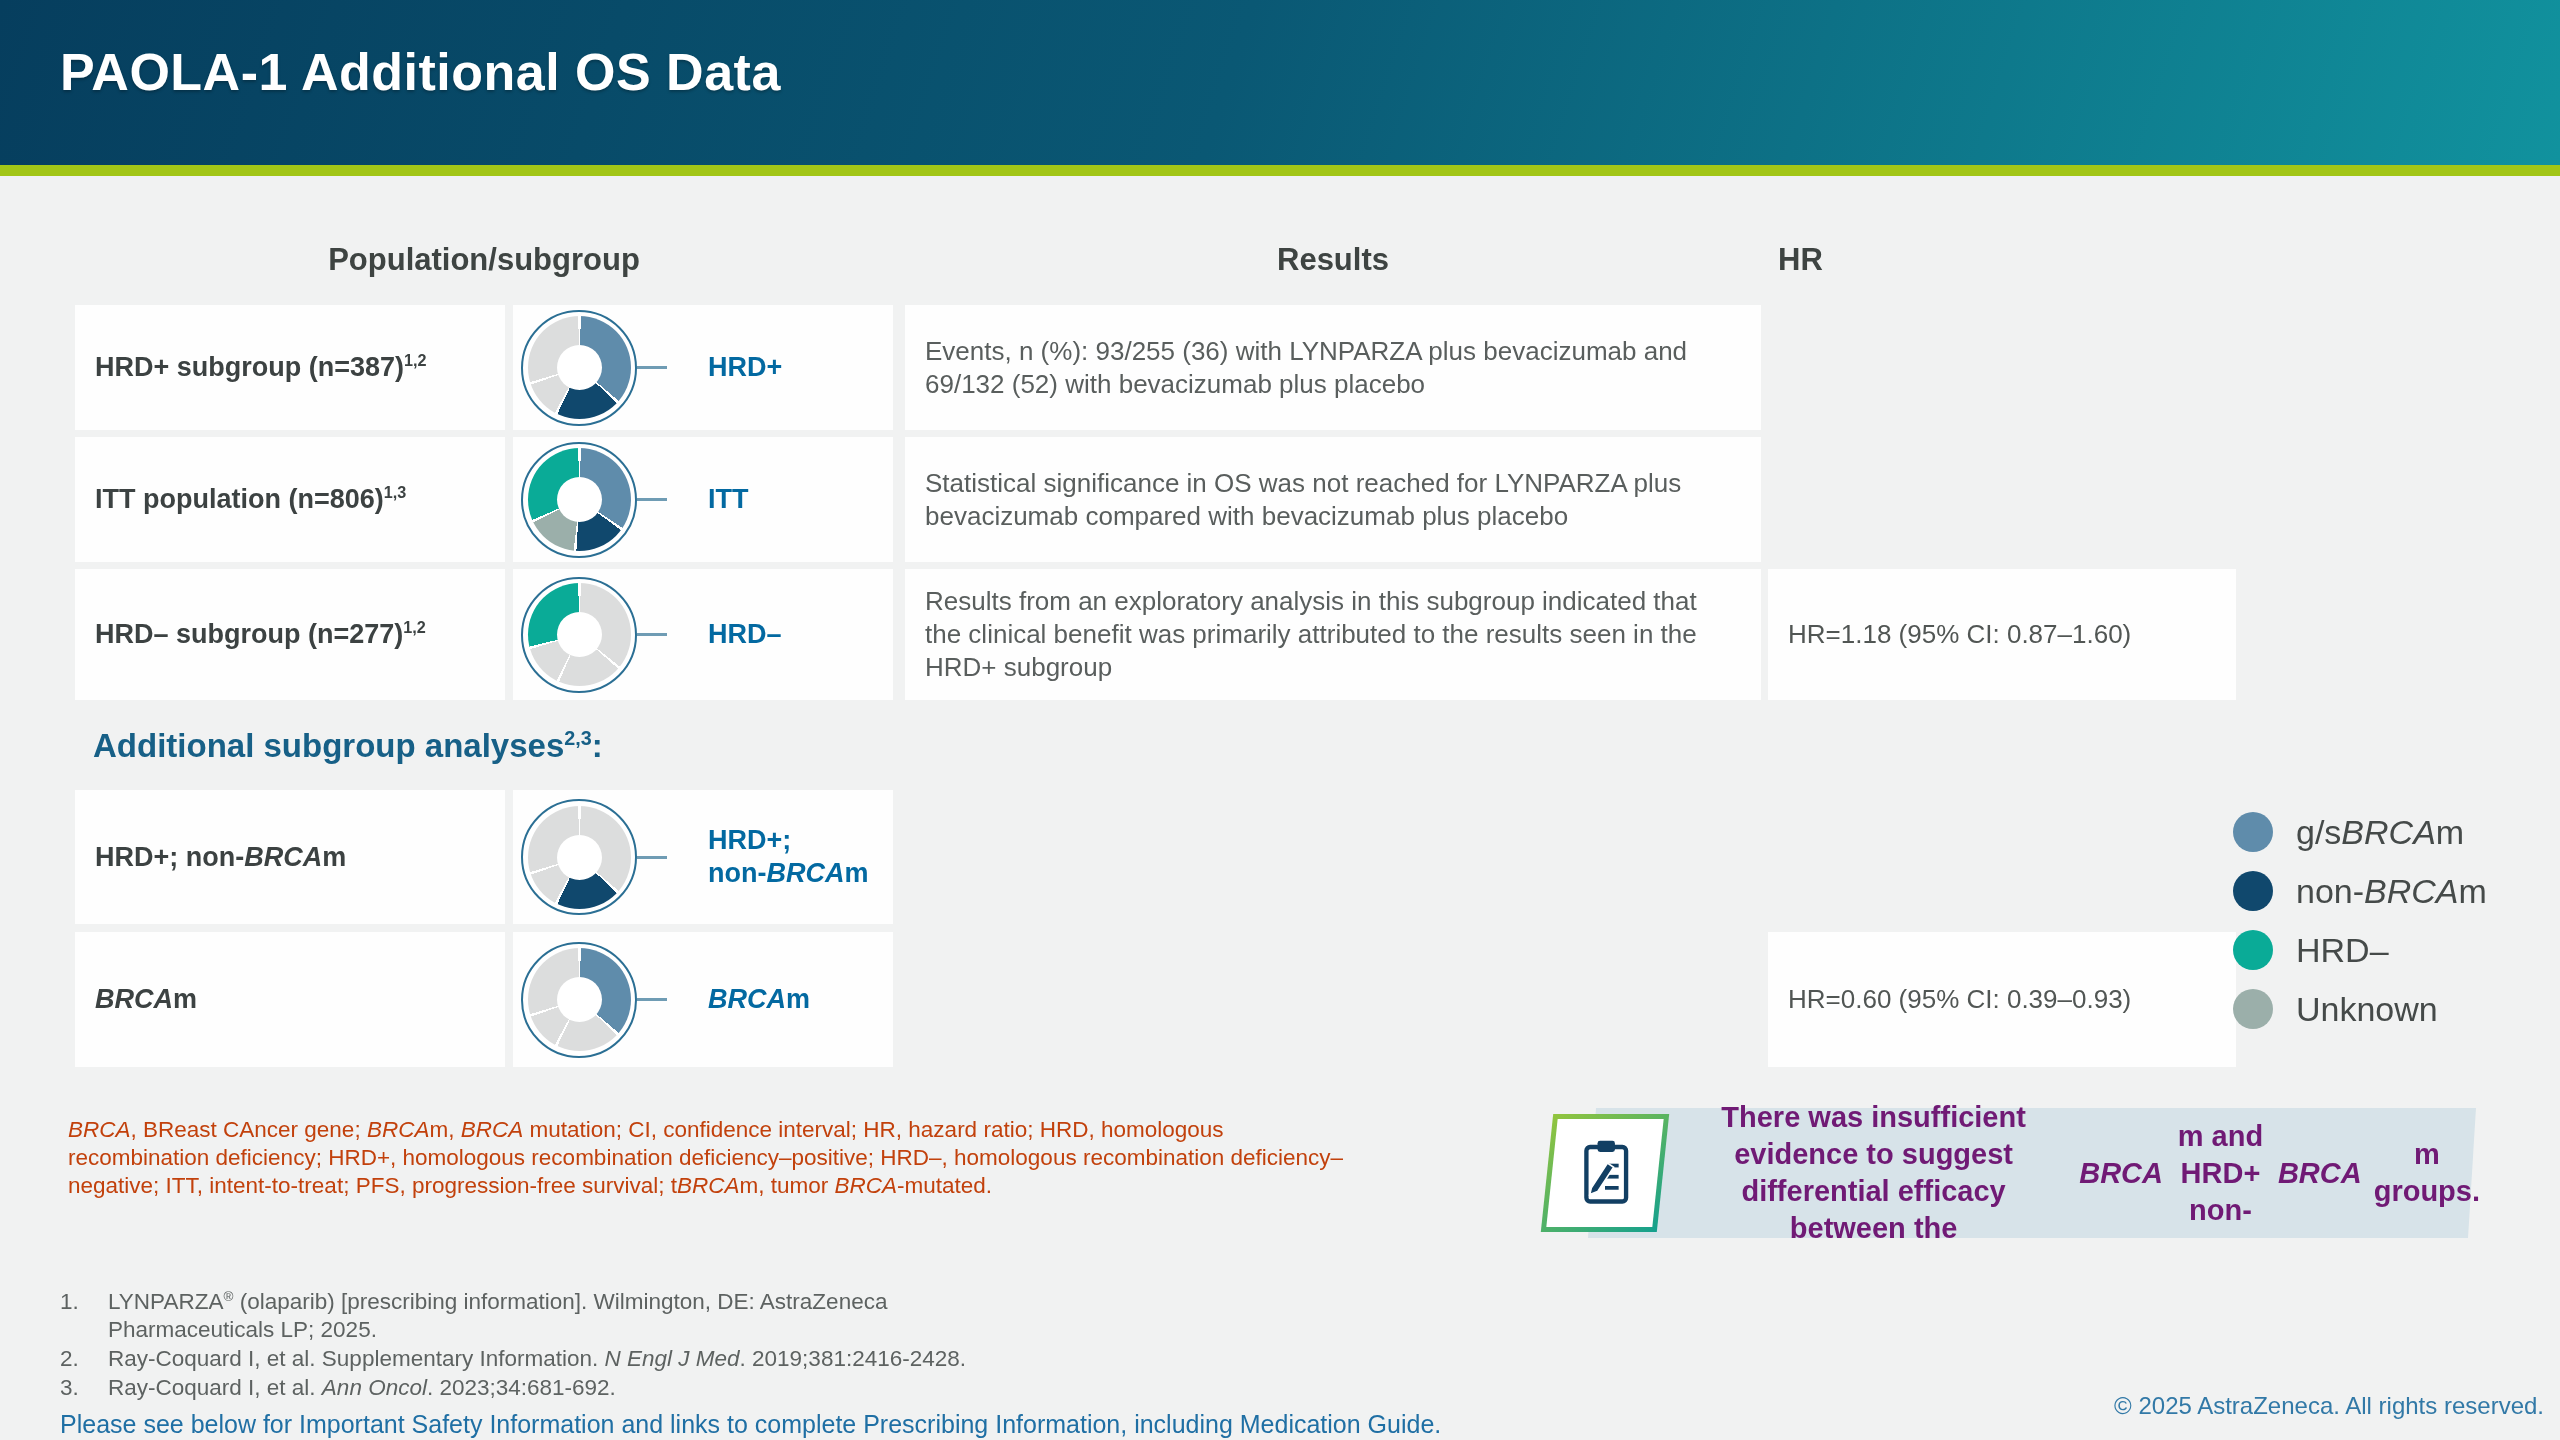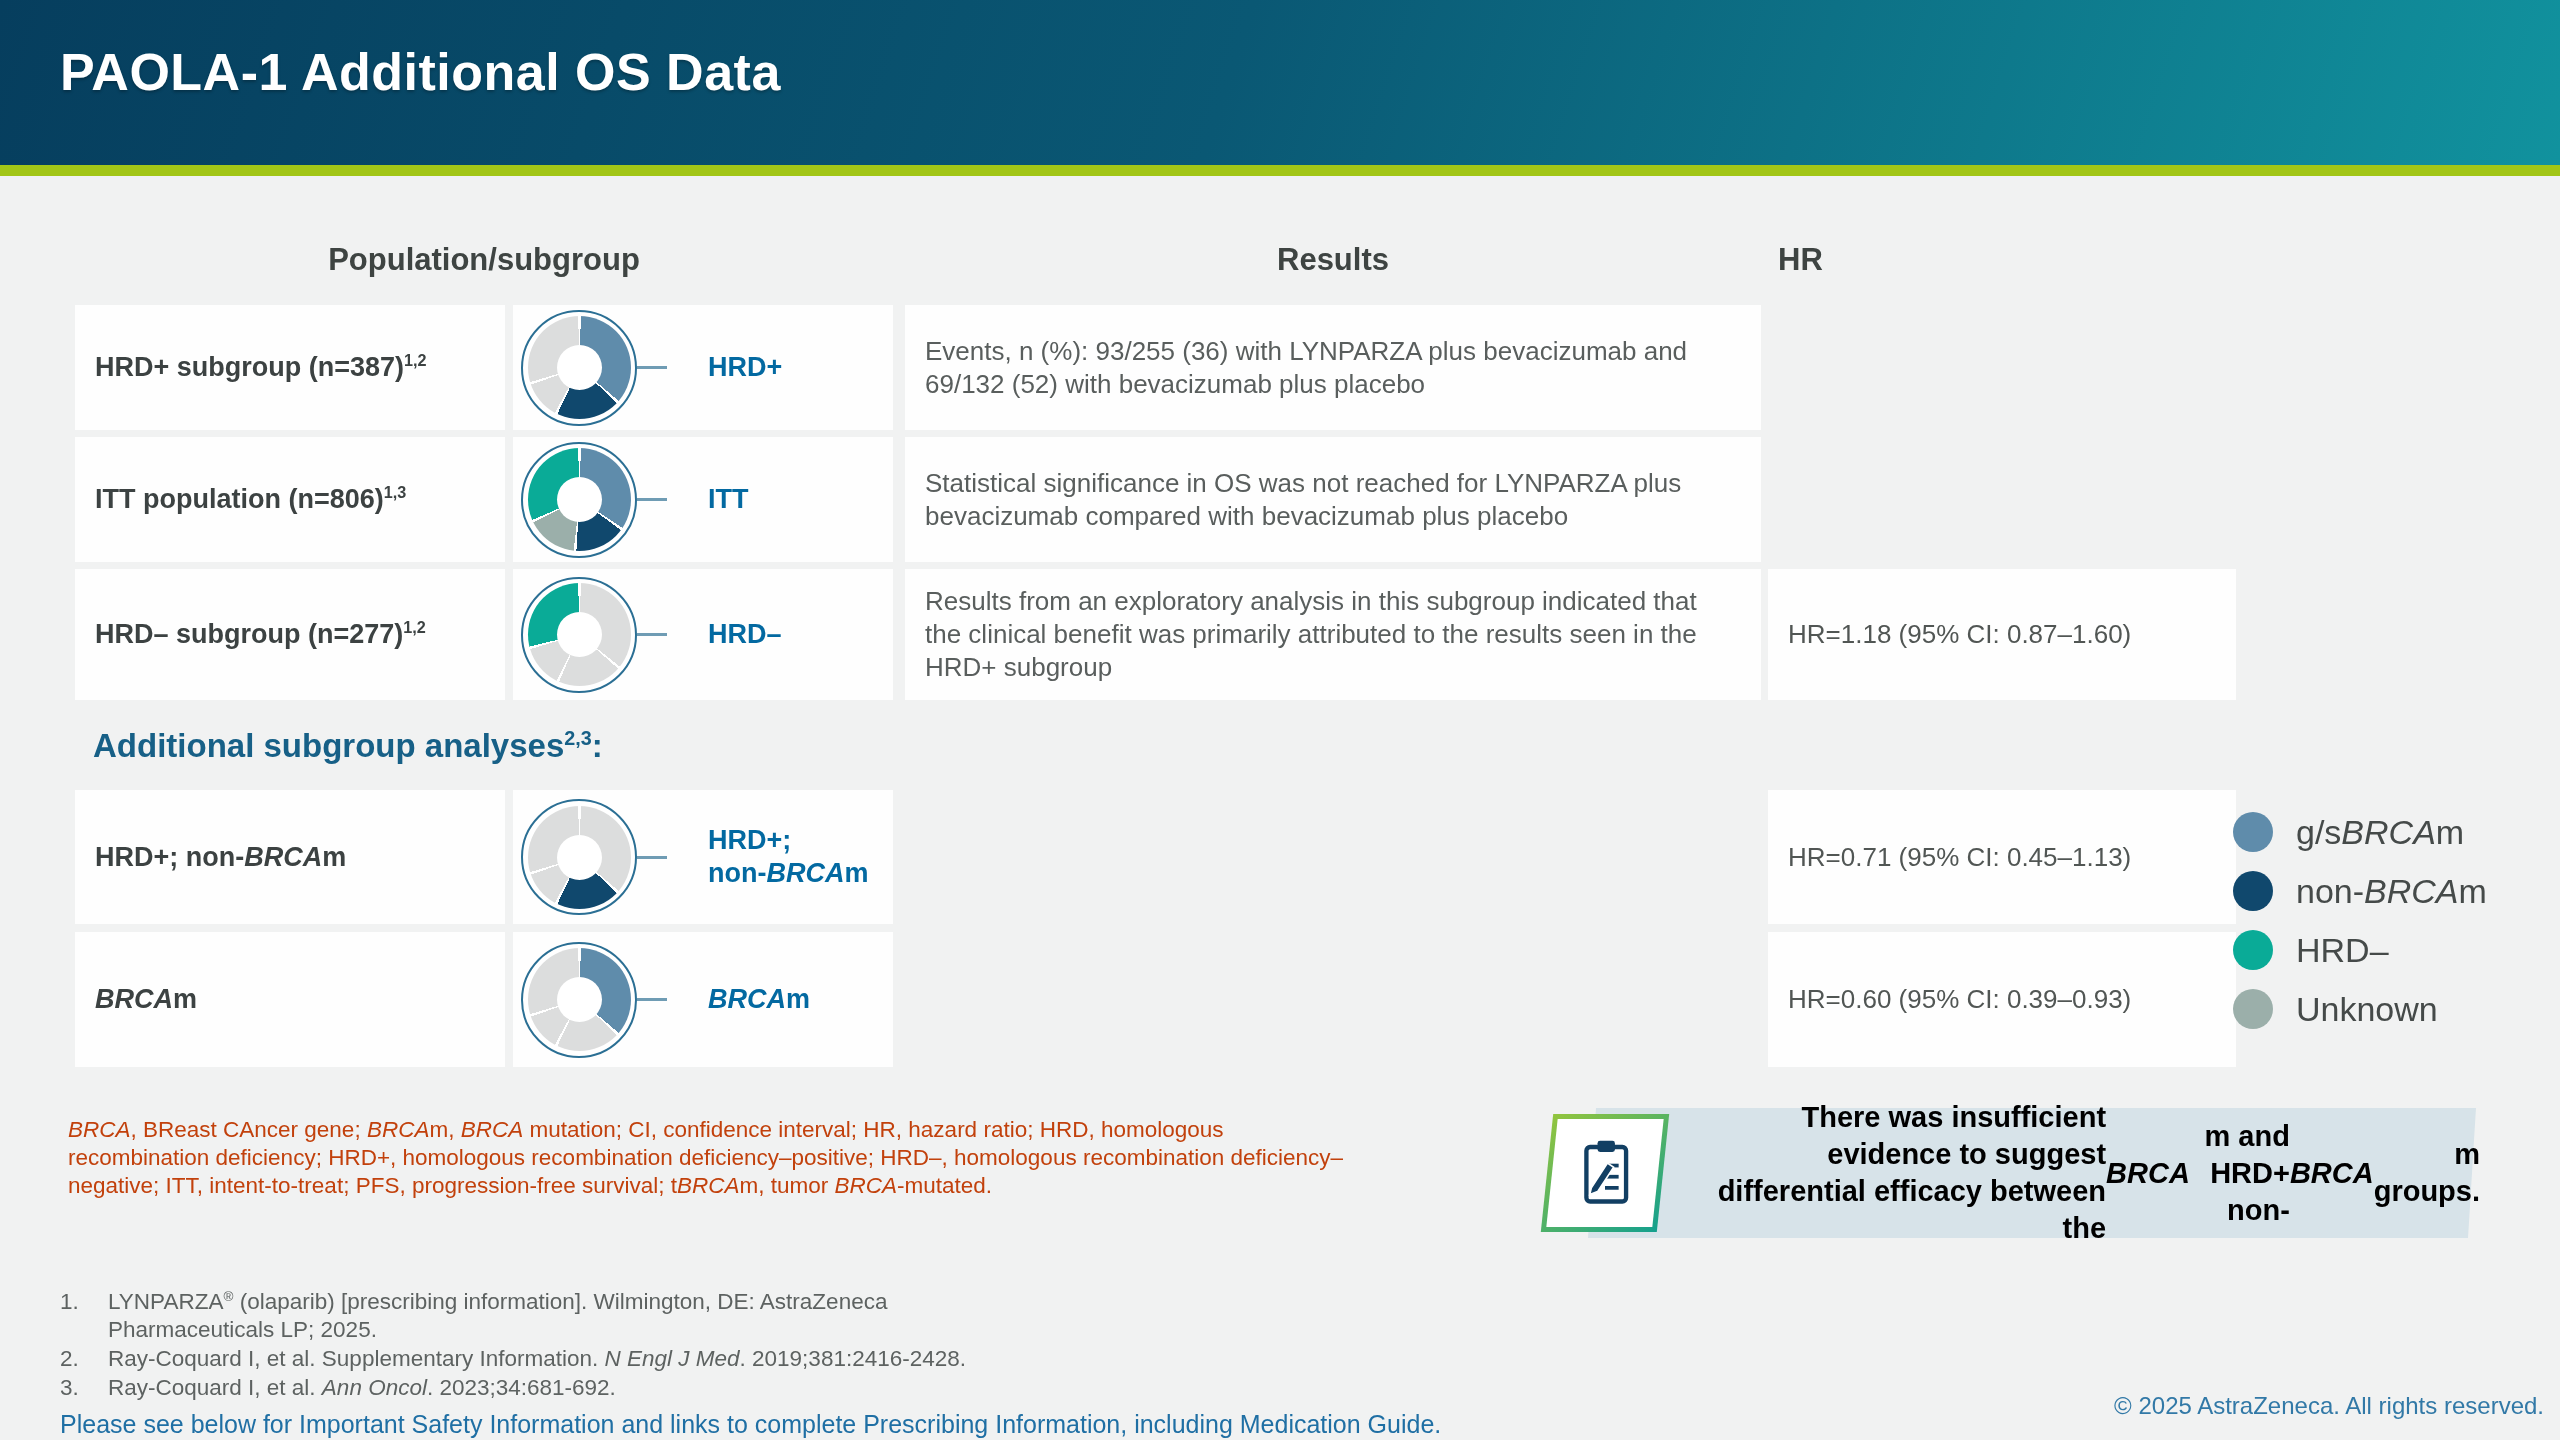--- a/index.html
+++ b/index.html
@@ -59,22 +59,22 @@
   
   .refs { position:absolute; left:60px; top:1288px; font-size:22.5px; line-height:28px; color:#5d6261; }
   .ref-row { display:flex; margin-bottom:1px; }
   .ref-num { width:48px; flex:0 0 auto; }
   .ref-text { max-width:940px; }
 
   
   .callout-box { position:absolute; left:1592px; top:1108px; width:880px; height:130px;
     background:#d7e3e9; transform:skewX(-3.5deg); }
   .callout-text { position:absolute; left:1680px; top:1108px; width:800px; height:130px;
-    display:flex; align-items:center; justify-content:center; text-align:right;
-    font-size:29px; font-weight:bold; color:#000000; line-height:37px; }
+    display:flex; align-items:center; justify-content:center; text-align:center;
+    font-size:29px; font-weight:bold; color:#701a75; line-height:37px;gap:12px; }
   .callout-icon-tile { position:absolute; left:1547px; top:1114px; width:116px; height:118px;
     background:linear-gradient(140deg,#93c53d 0%,#14a08e 100%); padding:5px; transform:skewX(-6deg); }
   .callout-icon-inner { width:100%; height:100%; background:#ffffff; display:flex;
     align-items:center; justify-content:center; }
   .callout-icon-inner svg { transform:skewX(6deg); }
 
   
   .copyright { position:absolute; right:16px; top:1392px; font-size:24px; color:#3279a7; }
   .safety-line { position:absolute; left:60px; top:1410px; font-size:25px; color:#1f6fa4; }
 </style>
@@ -148,23 +148,20 @@
     <span><span>HRD+; non-</span><span class="it">BRCA</span><span>m</span></span>
   </div>
   <div class="cell donut-cell r4">
     <div class="donut-area">
       <div class="donut-ring">
         <div class="donut" style="background: conic-gradient(rgb(255, 255, 255) 0deg, rgb(255, 255, 255) 1.5deg, rgb(220, 221, 221) 1.5deg, rgb(220, 221, 221) 130.5deg, rgb(255, 255, 255) 130.5deg, rgb(255, 255, 255) 132deg, rgb(255, 255, 255) 132deg, rgb(255, 255, 255) 133.5deg, rgb(16, 72, 109) 133.5deg, rgb(16, 72, 109) 205.5deg, rgb(255, 255, 255) 205.5deg, rgb(255, 255, 255) 207deg, rgb(255, 255, 255) 207deg, rgb(255, 255, 255) 208.5deg, rgb(220, 221, 221) 208.5deg, rgb(220, 221, 221) 250.5deg, rgb(255, 255, 255) 250.5deg, rgb(255, 255, 255) 252deg, rgb(255, 255, 255) 252deg, rgb(255, 255, 255) 253.5deg, rgb(220, 221, 221) 253.5deg, rgb(220, 221, 221) 358.5deg, rgb(255, 255, 255) 358.5deg, rgb(255, 255, 255) 360deg);"></div>
       </div>
       <div class="connector"></div>
       <div class="donut-label"><span>HRD+;</span><br><span>non-</span><span class="it">BRCA</span><span>m</span></div>
     </div>
-  </div>
-  <div class="cell hr-cell r4">
-    <span>HR=0.71  (95% CI: 0.45–1.13)</span>
   </div>
 
   <div class="cell pop-cell r5">
     <span><span class="it">BRCA</span><span>m</span></span>
   </div>
   <div class="cell donut-cell r5">
     <div class="donut-area">
       <div class="donut-ring">
         <div class="donut" style="background: conic-gradient(rgb(255, 255, 255) 0deg, rgb(255, 255, 255) 1.5deg, rgb(95, 140, 171) 1.5deg, rgb(95, 140, 171) 130.5deg, rgb(255, 255, 255) 130.5deg, rgb(255, 255, 255) 132deg, rgb(255, 255, 255) 132deg, rgb(255, 255, 255) 133.5deg, rgb(220, 221, 221) 133.5deg, rgb(220, 221, 221) 205.5deg, rgb(255, 255, 255) 205.5deg, rgb(255, 255, 255) 207deg, rgb(255, 255, 255) 207deg, rgb(255, 255, 255) 208.5deg, rgb(220, 221, 221) 208.5deg, rgb(220, 221, 221) 250.5deg, rgb(255, 255, 255) 250.5deg, rgb(255, 255, 255) 252deg, rgb(255, 255, 255) 252deg, rgb(255, 255, 255) 253.5deg, rgb(220, 221, 221) 253.5deg, rgb(220, 221, 221) 358.5deg, rgb(255, 255, 255) 358.5deg, rgb(255, 255, 255) 360deg);"></div>
       </div>

